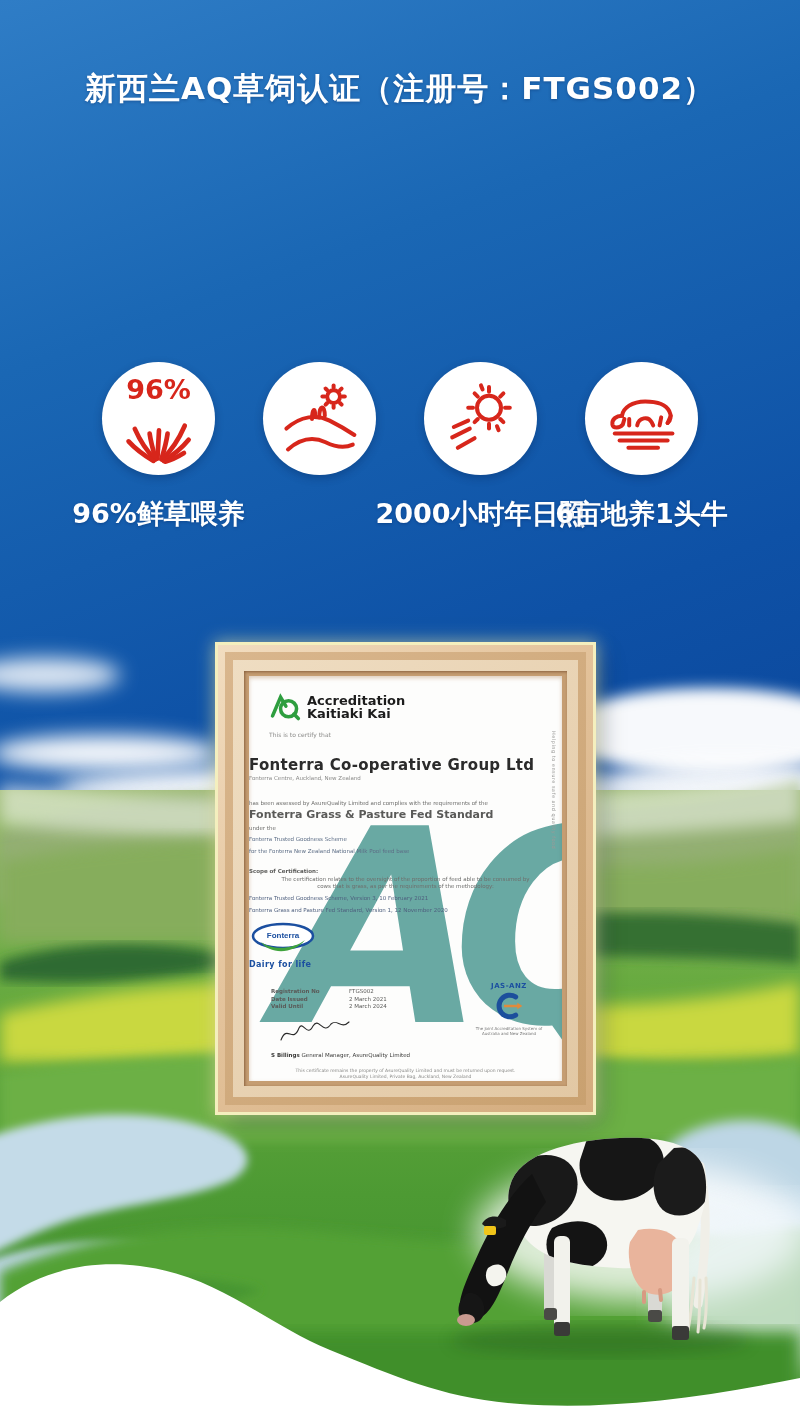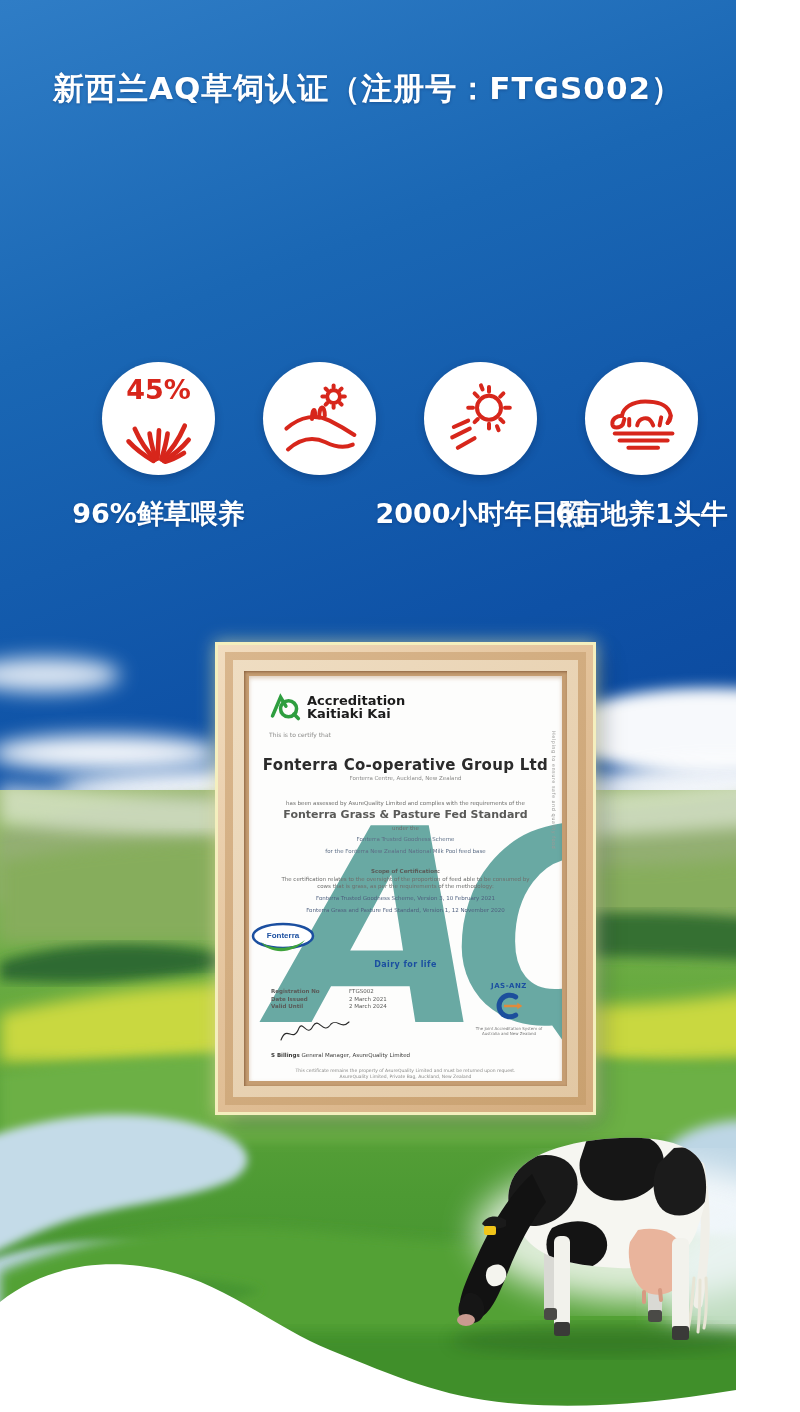--- a/index.html
+++ b/index.html
@@ -1,19 +1,19 @@
 <!DOCTYPE html>
 <html><head>
 <meta charset="utf-8">
 <style>
   * { margin:0; padding:0; box-sizing:border-box; }
   html,body { background:#ffffff; }
   body { font-family:"DejaVu Sans","Liberation Sans",sans-serif; }
   .stage {
-    position:relative; width:736px; height:1412px; overflow:hidden;
+    position:relative; width:800px; height:1412px; overflow:hidden;
     background:linear-gradient(160deg,#2f7dc6 0%, #1a67b4 22%, #0e51a6 48%, #0a4398 72%, #0a3f93 100%);
   }
   
   .subtitle {
     position:absolute; top:68px; left:0; width:100%; text-align:center;
     color:#ffffff; font-size:31px; font-weight:700; letter-spacing:1px;
     text-shadow:0 1px 3px rgba(0,30,80,.35);
   }
   .title {
     position:absolute; top:128px; left:0; width:100%; text-align:center;
@@ -57,21 +57,21 @@
     position:absolute; left:28px; top:118px; z-index:0;
     font-size:270px; font-weight:700; letter-spacing:-34px;
     color:#0f766e; opacity:.62; font-style:italic; line-height:1;
   }
   .cp { position:absolute; z-index:1; }
   .aq-row { left:20px; top:15px; display:flex; align-items:center; }
   .aq-names { margin-left:6px; }
   .aq-name { font-size:13px; font-weight:700; color:#1c1c1c; line-height:14px; }
   .aq-sub  { font-size:13px; font-weight:700; color:#1c1c1c; line-height:12px; }
   .certify-line { left:20px; top:55px; font-size:6px; color:#8a8a88; }
-  .c-center { left:0; width:100%; text-align:center; }
+  .c-center { left:0; width:100%; }
   .company { top:80px; font-size:15px; font-weight:700; color:#2b2b2b; letter-spacing:.3px; }
   .company-sub { top:99px; font-size:5.5px; color:#8a8a88; }
   .assessed { top:124px; font-size:5.5px; color:#6e6e6c; }
   .standard { top:132px; font-size:11px; font-weight:700; color:#5a5a58; }
   .under    { top:149px; font-size:5.5px; color:#6e6e6c; }
   .scheme   { top:160px; font-size:5.5px; color:#5d6e86; }
   .pool     { top:172px; font-size:5.5px; color:#5d6e86; }
   .scope-t  { top:192px; font-size:5.5px; font-weight:700; color:#5a5a58; }
   .scope-b  { top:200px; left:26px; width:261px; text-align:center; font-size:5.5px; color:#6e6e6c; line-height:7px; }
   .ref1 { top:219px; font-size:5.5px; color:#4e5f7e; }
@@ -97,21 +97,21 @@
 </head>
 <body>
 
 <div class="stage">
 
   <div class="subtitle">新西兰AQ草饲认证（注册号：FTGS002）</div>
 
   <div class="features">
     <div class="feature">
       <div class="circle">
-        <div class="badge96">45%</div>
+        <div class="badge96">96%</div>
         <svg width="78" height="78" viewBox="0 0 100 100" fill="none" stroke="#d7261b" stroke-width="6" stroke-linecap="round" style="margin-top:26px;">
           <path d="M50,48 L48,84"></path>
           <path d="M38,52 C40,66 43,75 46,85"></path>
           <path d="M61,52 C59,66 56,75 53,85"></path>
           <path d="M19,46 C26,62 35,75 45,85"></path>
           <path d="M11,62 C20,72 31,80 43,87"></path>
           <path d="M83,42 C76,58 66,74 54,85"></path>
           <path d="M88,60 C79,71 68,80 56,87"></path>
           <path d="M82,77 C74,82 66,86 58,88"></path>
         </svg>

